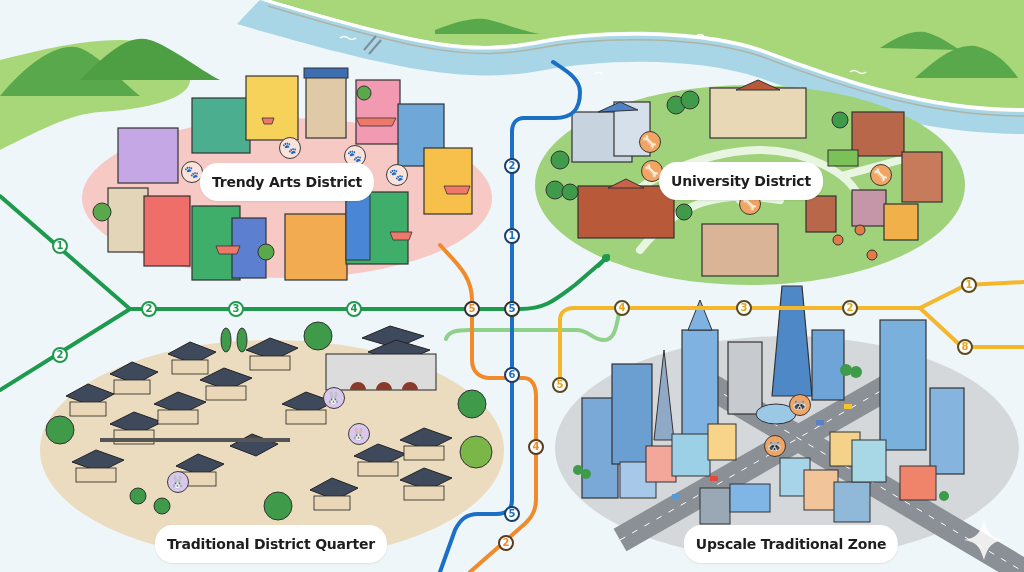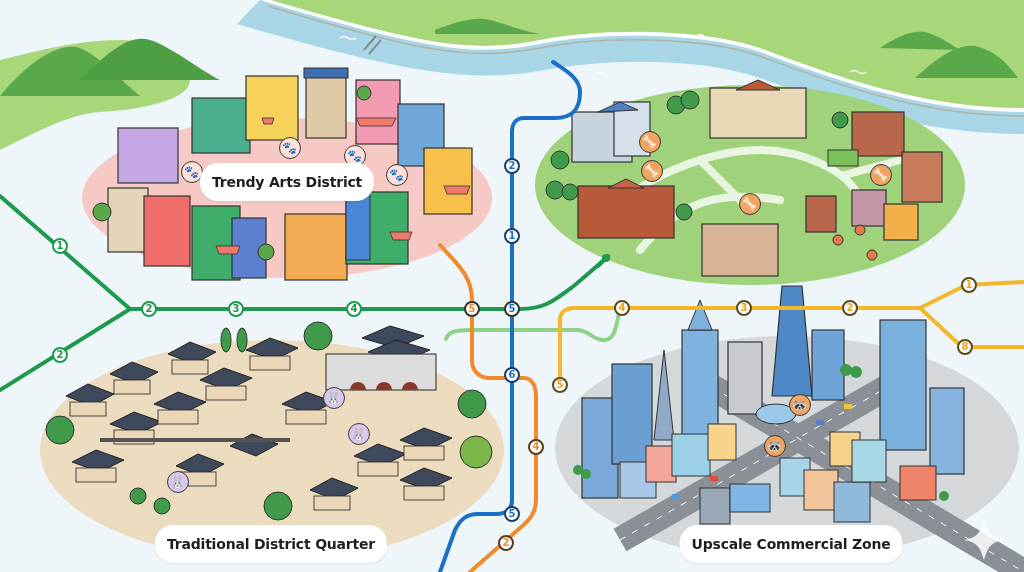--- a/index.html
+++ b/index.html
@@ -243,16 +243,17 @@
     <div class="station" style="left:506px;top:543px;color:#f08a2a;border-color:#5a3a1a">2</div>
     <div class="station" style="left:560px;top:385px;color:#e8a31a;border-color:#5a4a1a">5</div>
     <div class="station" style="left:622px;top:308px;color:#e8a31a;border-color:#5a4a1a">4</div>
     <div class="station" style="left:744px;top:308px;color:#e8a31a;border-color:#5a4a1a">3</div>
     <div class="station" style="left:850px;top:308px;color:#e8a31a;border-color:#5a4a1a">2</div>
     <div class="station" style="left:969px;top:285px;color:#e8a31a;border-color:#5a4a1a">1</div>
     <div class="station" style="left:965px;top:347px;color:#e8a31a;border-color:#5a4a1a">8</div>
   </div>
 
   <div class="district-label" style="left:287px;top:182px">Trendy Arts District</div>
+  <div class="district-label" style="left:741px;top:181px">University District</div>
   <div class="district-label" style="left:271px;top:544px">Traditional District Quarter</div>
-  <div class="district-label" style="left:791px;top:544px">Upscale Commercial Zone</div>
+  <div class="district-label" style="left:791px;top:544px">Upscale Traditional Zone</div>
 
 </div>
 
 </body></html>

